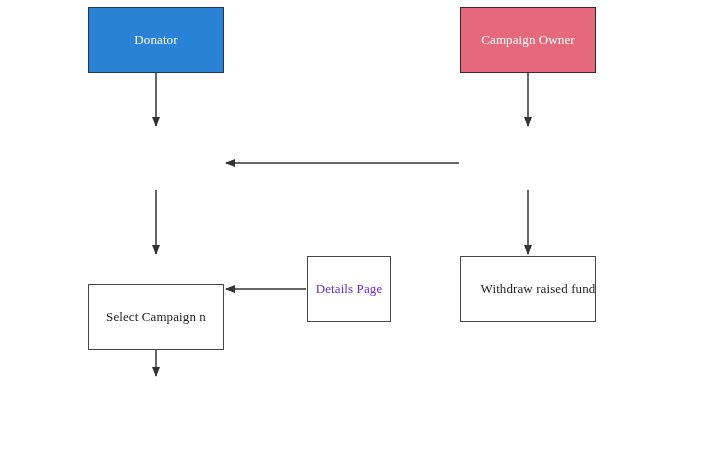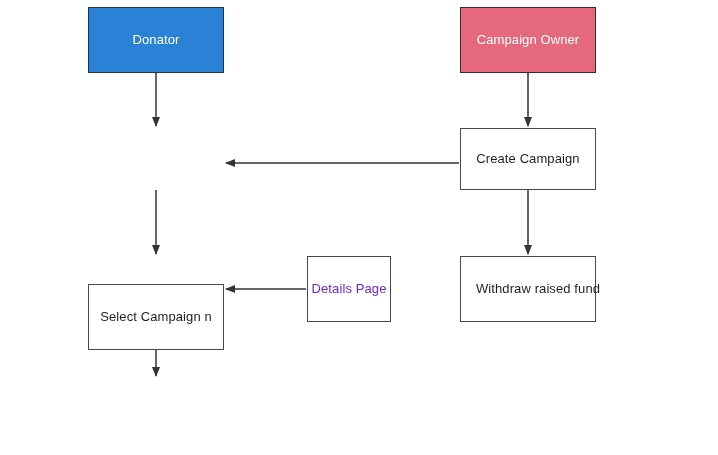--- a/index.html
+++ b/index.html
@@ -37,20 +37,21 @@
     letter-spacing: 0.1px;
     border: 1.4px solid #47474a;
     background: #ffffff;
     color: #1f1f1f;
     z-index: 2;
   }
   .node-label {
     display: block;
     padding: 0 4px;
     white-space: nowrap;
+    font-family: Liberation Serif, serif;
   }
   .node.filled {
     color: #ffffff;
     border-color: #2a2a2e;
   }
   .node.actor-donator {
     background: #2a82d6;
     border-color: #20364c;
   }
   .node.actor-owner {
@@ -86,23 +87,20 @@
 
   <div class="node actor-donator filled" style="left: 88px; top: 7px; width: 136px; height: 66px; background: rgb(42, 130, 214); color: rgb(255, 255, 255); border-color: rgb(32, 54, 76);">
     <span class="node-label">Donator</span>
   </div>
 
   <div class="node actor-owner filled" style="left: 460px; top: 7px; width: 136px; height: 66px; background: rgb(230, 104, 124); color: rgb(255, 255, 255); border-color: rgb(58, 42, 46);">
     <span class="node-label">Campaign Owner</span>
   </div>
 
 
-  <div class="node" style="left: 460px; top: 128px; width: 136px; height: 62px; background: rgb(255, 255, 255); color: rgb(31, 31, 31); border-color: rgb(71, 71, 74);">
-    <span class="node-label">Create Campaign</span>
-  </div>
 
   <div class="node" style="left: 88px; top: 256px; width: 136px; height: 66px; background: rgb(255, 255, 255); color: rgb(31, 31, 31); border-color: rgb(71, 71, 74); margin-top: 28px;">
     <span class="node-label">Select Campaign n</span>
   </div>
 
   <div class="node" style="left: 307px; top: 256px; width: 84px; height: 66px; background: rgb(255, 255, 255); color: #6d28d9; border-color: rgb(71, 71, 74);">
     <span class="node-label">Details Page</span>
   </div>
 
   <div class="node" style="left: 460px; top: 256px; width: 136px; height: 66px; background: rgb(255, 255, 255); color: rgb(31, 31, 31); border-color: rgb(71, 71, 74); padding-left: 20px;">

